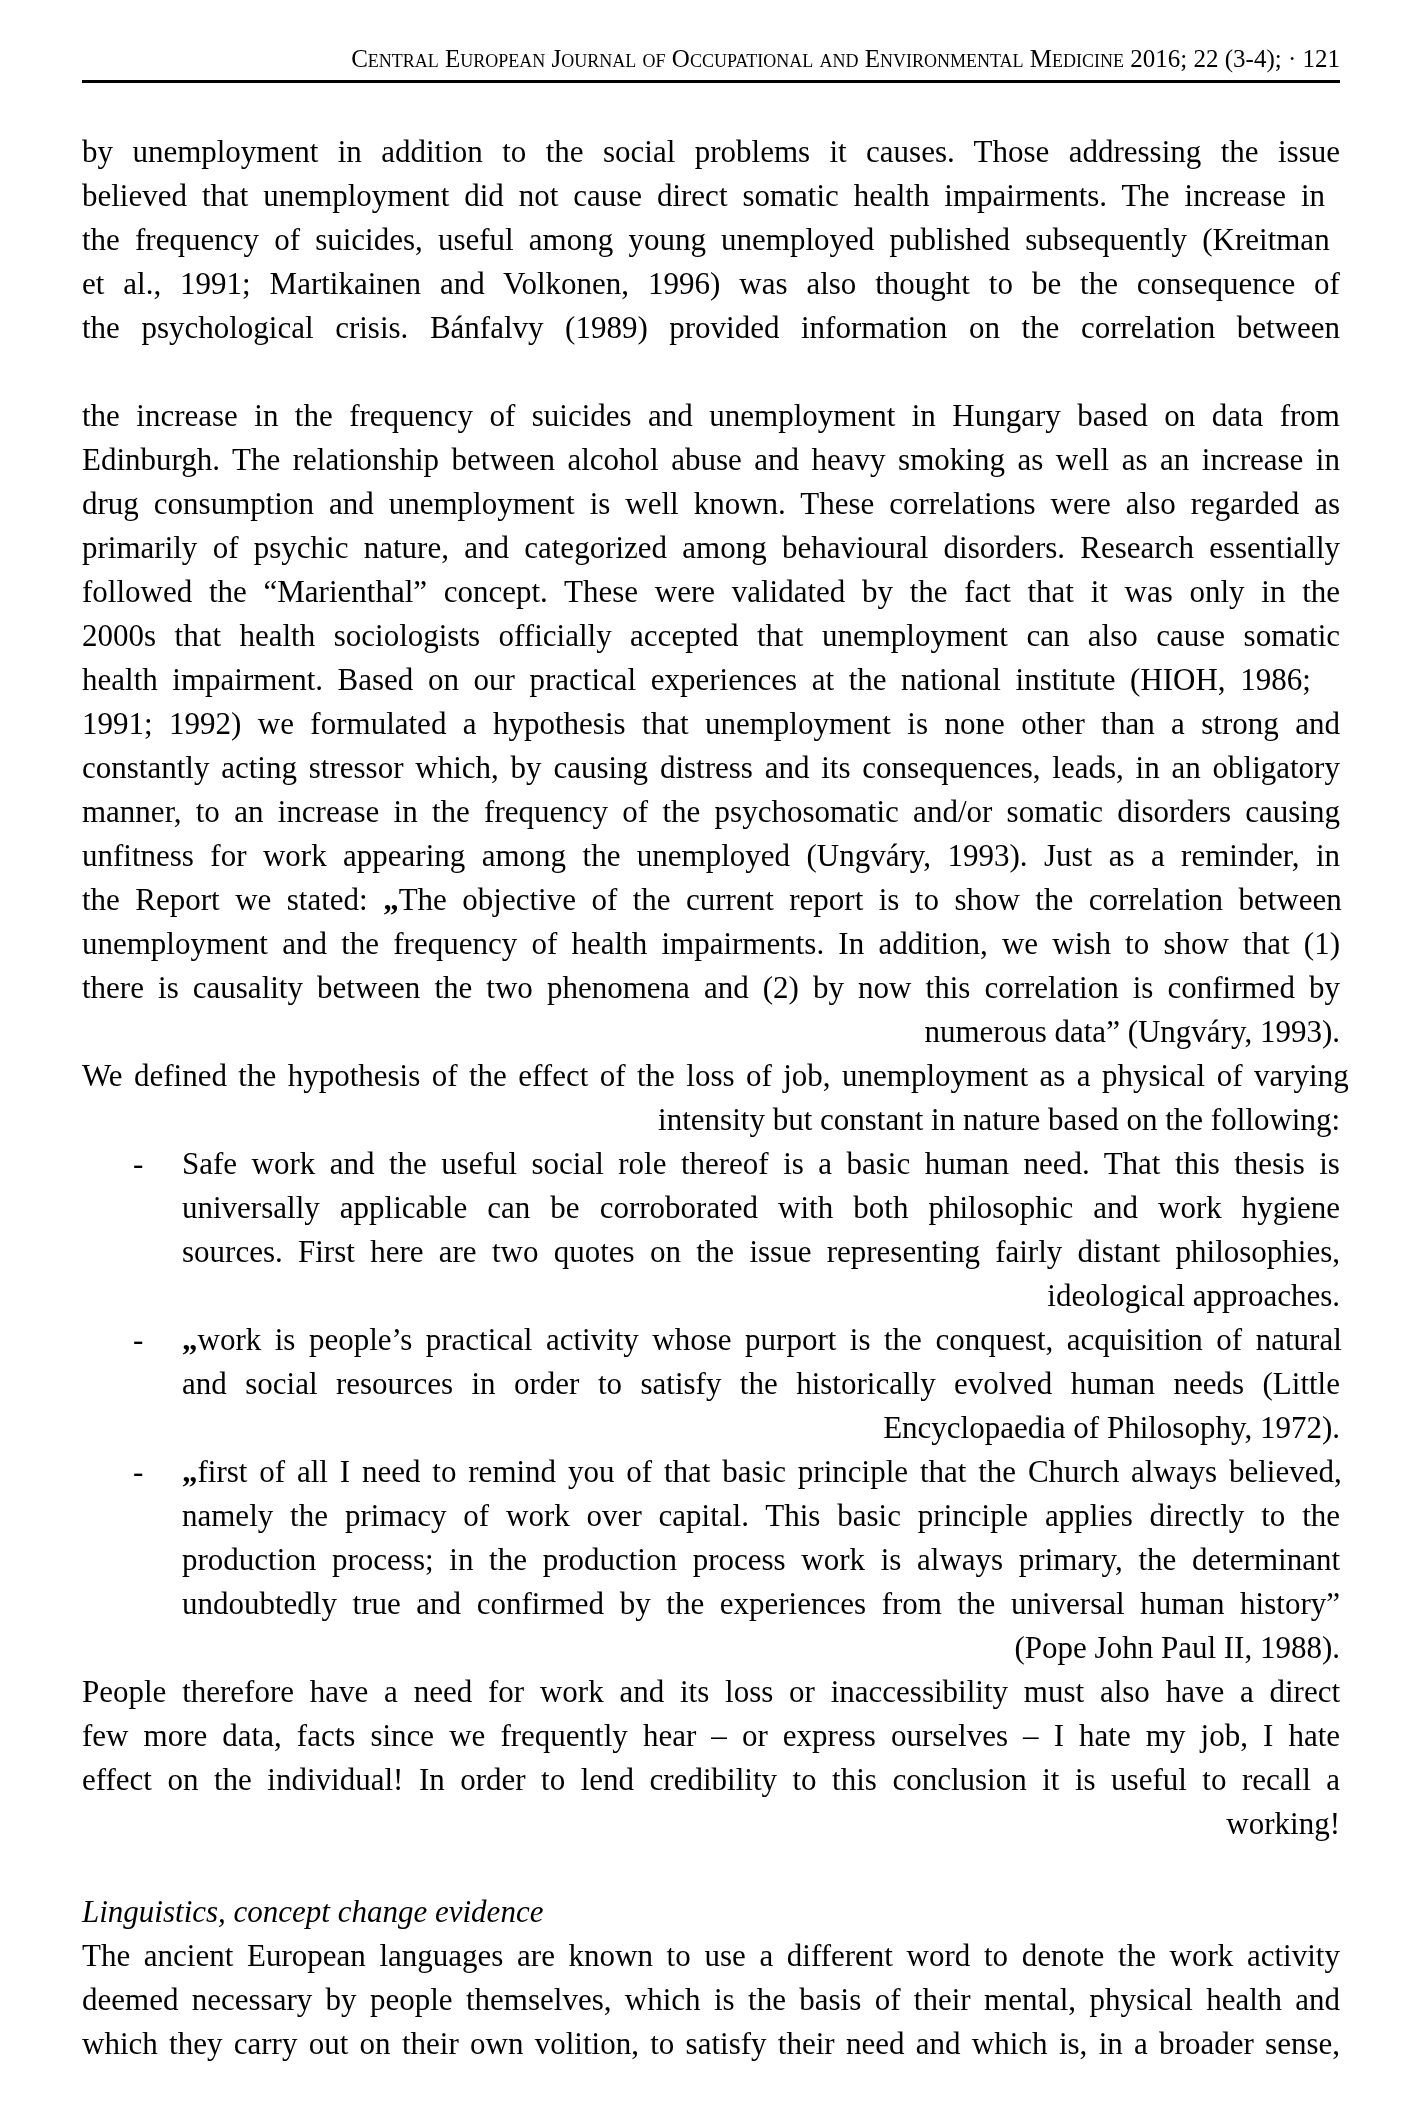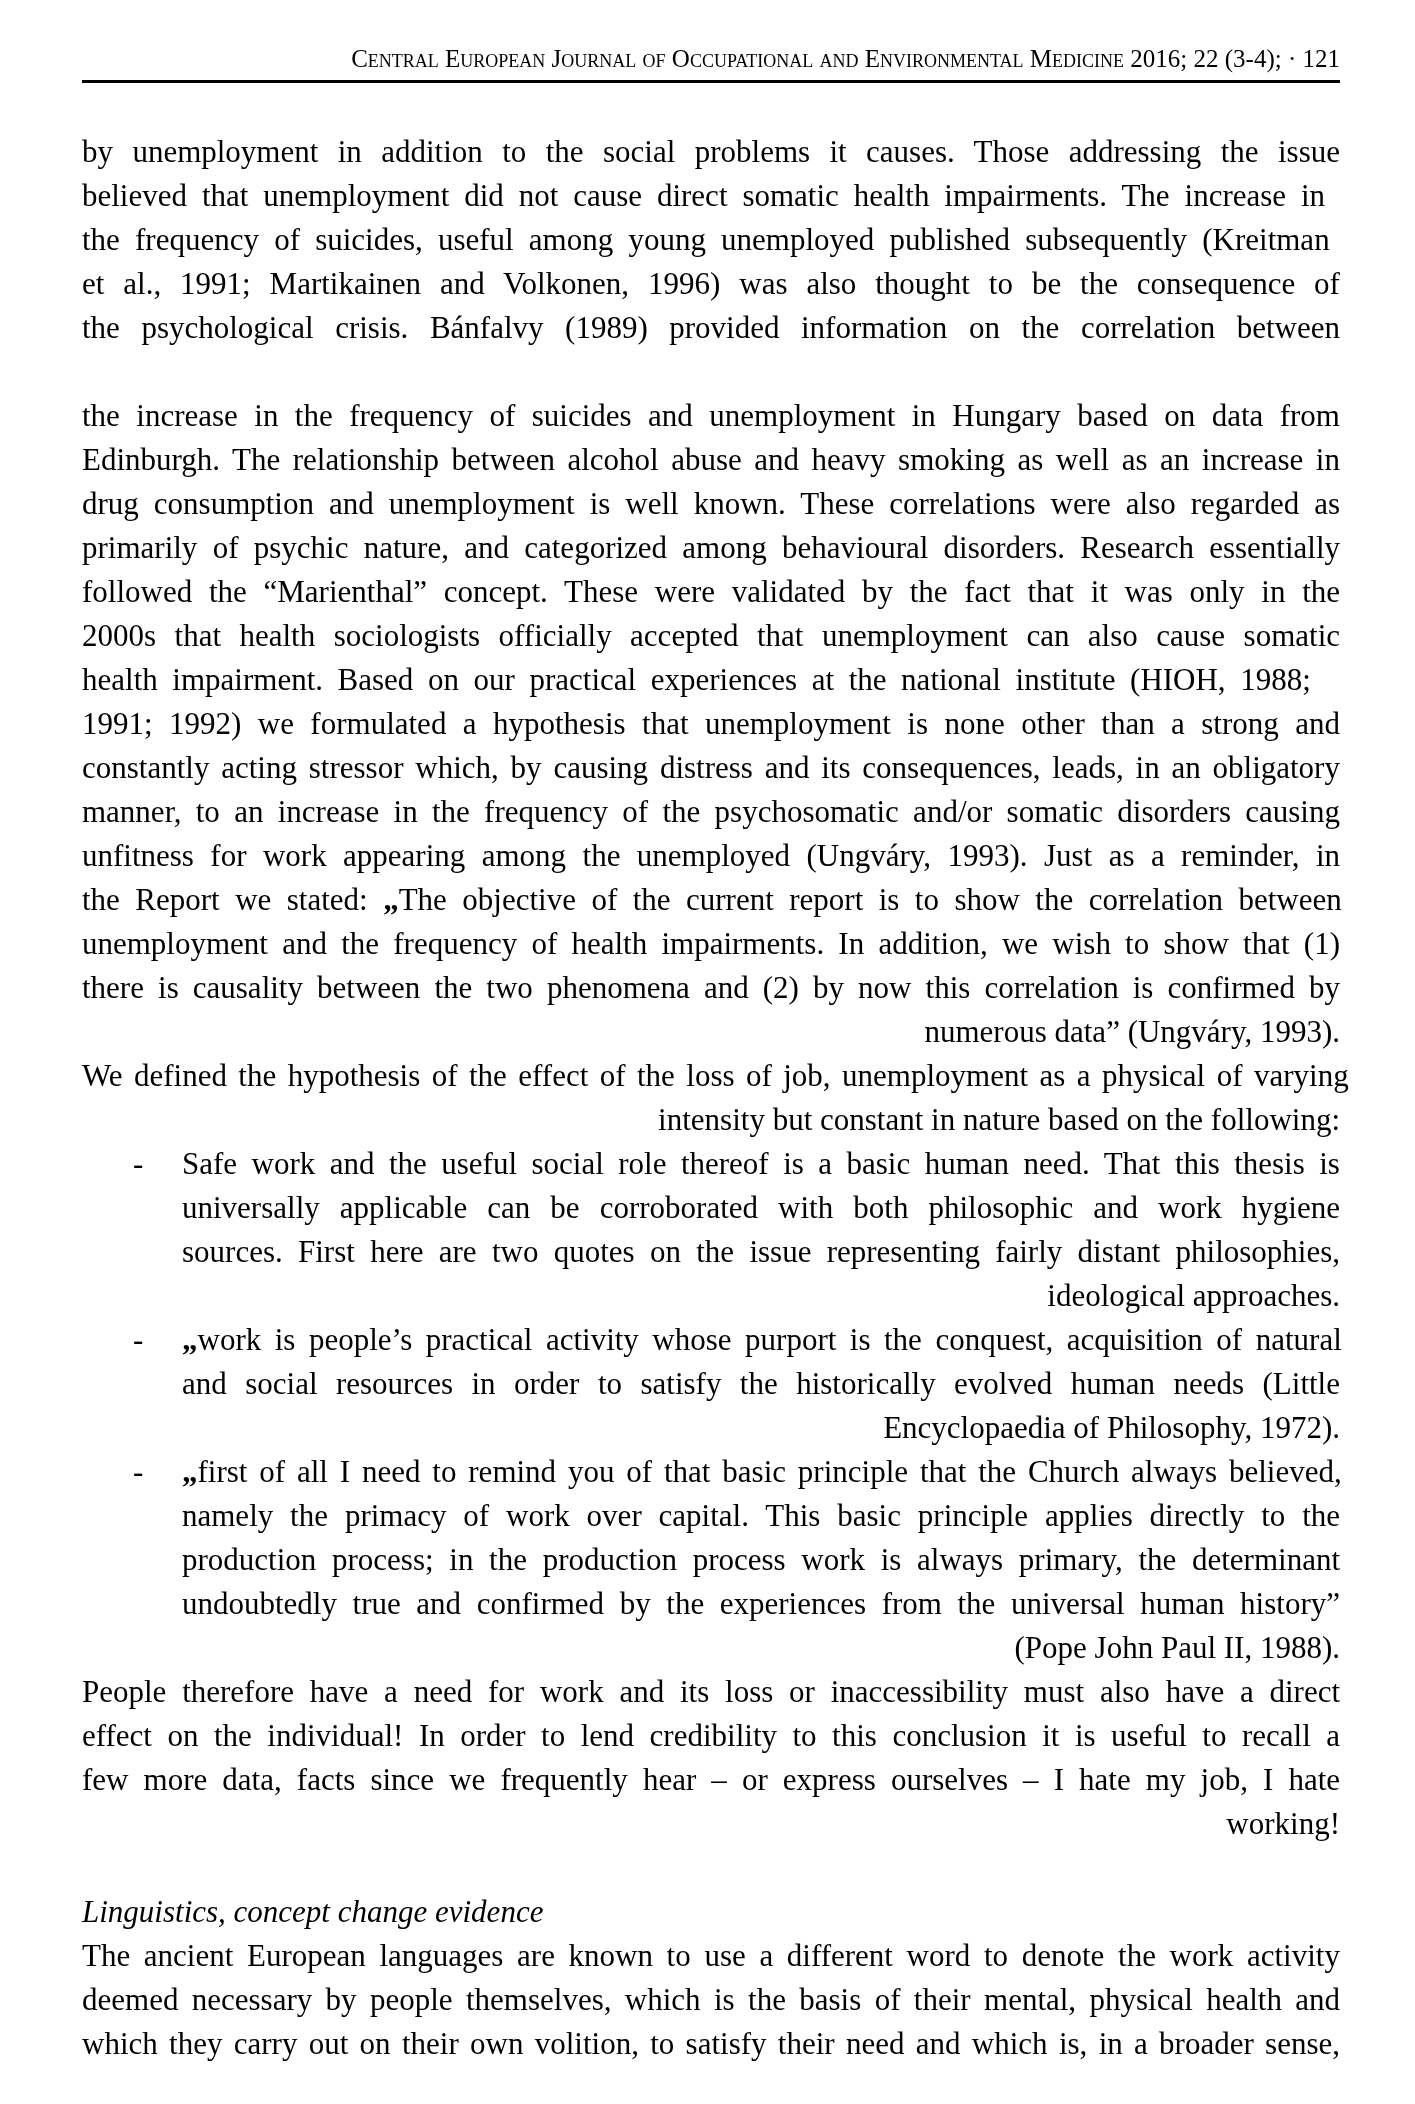--- a/index.html
+++ b/index.html
@@ -86,21 +86,21 @@
     <span class="line just" style="word-spacing: 7.15px;">believed that unemployment did not cause direct somatic health impairments.  The increase in</span>
     <span class="line just" style="word-spacing: 7.42px;">the frequency of suicides, useful among young unemployed published subsequently (Kreitman</span>
     <span class="line just" style="word-spacing: 11.16px;">et al., 1991; Martikainen and Volkonen, 1996) was also thought to be the consequence of</span>
     <span class="line just" style="word-spacing: 13.8px;">the psychological crisis. Bánfalvy (1989) provided information on the correlation between</span>
     <span class="line just" style="word-spacing: 8.69px; margin-top: 44px;">the increase in the frequency of suicides and unemployment in Hungary based on data from</span>
     <span class="line just" style="word-spacing: 4.77px;">Edinburgh. The relationship between alcohol abuse and heavy smoking as well as an increase in</span>
     <span class="line just" style="word-spacing: 7.24px;">drug consumption and unemployment is well known. These correlations were also regarded as</span>
     <span class="line just" style="word-spacing: 7.53px;">primarily of psychic nature, and categorized among behavioural disorders. Research essentially</span>
     <span class="line just" style="word-spacing: 8.96px;">followed the “Marienthal” concept. These were validated by the fact that it was only in the</span>
     <span class="line just" style="word-spacing: 10.72px;">2000s that health sociologists officially accepted that unemployment can also cause somatic</span>
-    <span class="line just" style="word-spacing: 6.85px;">health impairment.   Based on our practical experiences at the national institute (HIOH, 1988;</span>
+    <span class="line just" style="word-spacing: 6.85px;">health impairment.   Based on our practical experiences at the national institute (HIOH, 1986;</span>
     <span class="line just" style="word-spacing: 8.68px;">1991; 1992) we formulated a hypothesis that unemployment is none other than a strong and</span>
     <span class="line just" style="word-spacing: 4.05px;">constantly acting stressor which, by causing distress and its consequences, leads, in an obligatory</span>
     <span class="line just" style="word-spacing: 6.54px;">manner, to an increase in the frequency of the psychosomatic and/or somatic disorders causing</span>
     <span class="line just" style="word-spacing: 8.68px;">unfitness for work appearing among the unemployed (Ungváry, 1993). Just as a reminder, in</span>
     <span class="line just" style="word-spacing: 7.71px;">the Report we stated: <span class="low-quote">„</span>The objective of the current report is to show the correlation between</span>
     <span class="line just" style="word-spacing: 6.47px;">unemployment and the frequency of health impairments. In addition, we wish to show that (1)</span>
     <span class="line just" style="word-spacing: 6.33px;">there is causality between the two phenomena and (2) by now this correlation is confirmed by</span>
     <span class="line">numerous data” (Ungváry, 1993).</span>
   </div>
 
@@ -128,22 +128,22 @@
     <span class="bullet-dash">-</span>
     <span class="line just" style="word-spacing: 4.1px;"><span class="low-quote">„</span>first of all I need to remind you of that basic principle that the Church always believed,</span>
     <span class="line just" style="word-spacing: 9.13px;">namely the primacy of work over capital. This basic principle applies directly to the</span>
     <span class="line just" style="word-spacing: 7.94px;">production process; in the production process work is always primary, the determinant</span>
     <span class="line just" style="word-spacing: 7.84px;">undoubtedly true and confirmed by the experiences from the universal human history”</span>
     <span class="line">(Pope John Paul II, 1988).</span>
   </div>
 
   <div class="para">
     <span class="line just" style="word-spacing: 8.04px;">People therefore have a need for work and its loss or inaccessibility must also have a direct</span>
+    <span class="line just" style="word-spacing: 7.34px;">few more data, facts since we frequently hear – or express ourselves – I hate my job, I hate</span>
     <span class="line just" style="word-spacing: 7.75px;">effect on the individual! In order to lend credibility to this conclusion it is useful to recall a</span>
-    <span class="line just" style="word-spacing: 7.34px;">few more data, facts since we frequently hear – or express ourselves – I hate my job, I hate</span>
     <span class="line">working!</span>
   </div>
 
   <div class="blank-line"></div>
 
   <div class="section-heading">Linguistics, concept change evidence</div>
 
   <div class="para">
     <span class="line just" style="word-spacing: 5.91px;">The ancient European languages are known to use a different word to denote the work activity</span>
     <span class="line just" style="word-spacing: 5.62px;">deemed necessary by people themselves, which is the basis of their mental, physical health and</span>

